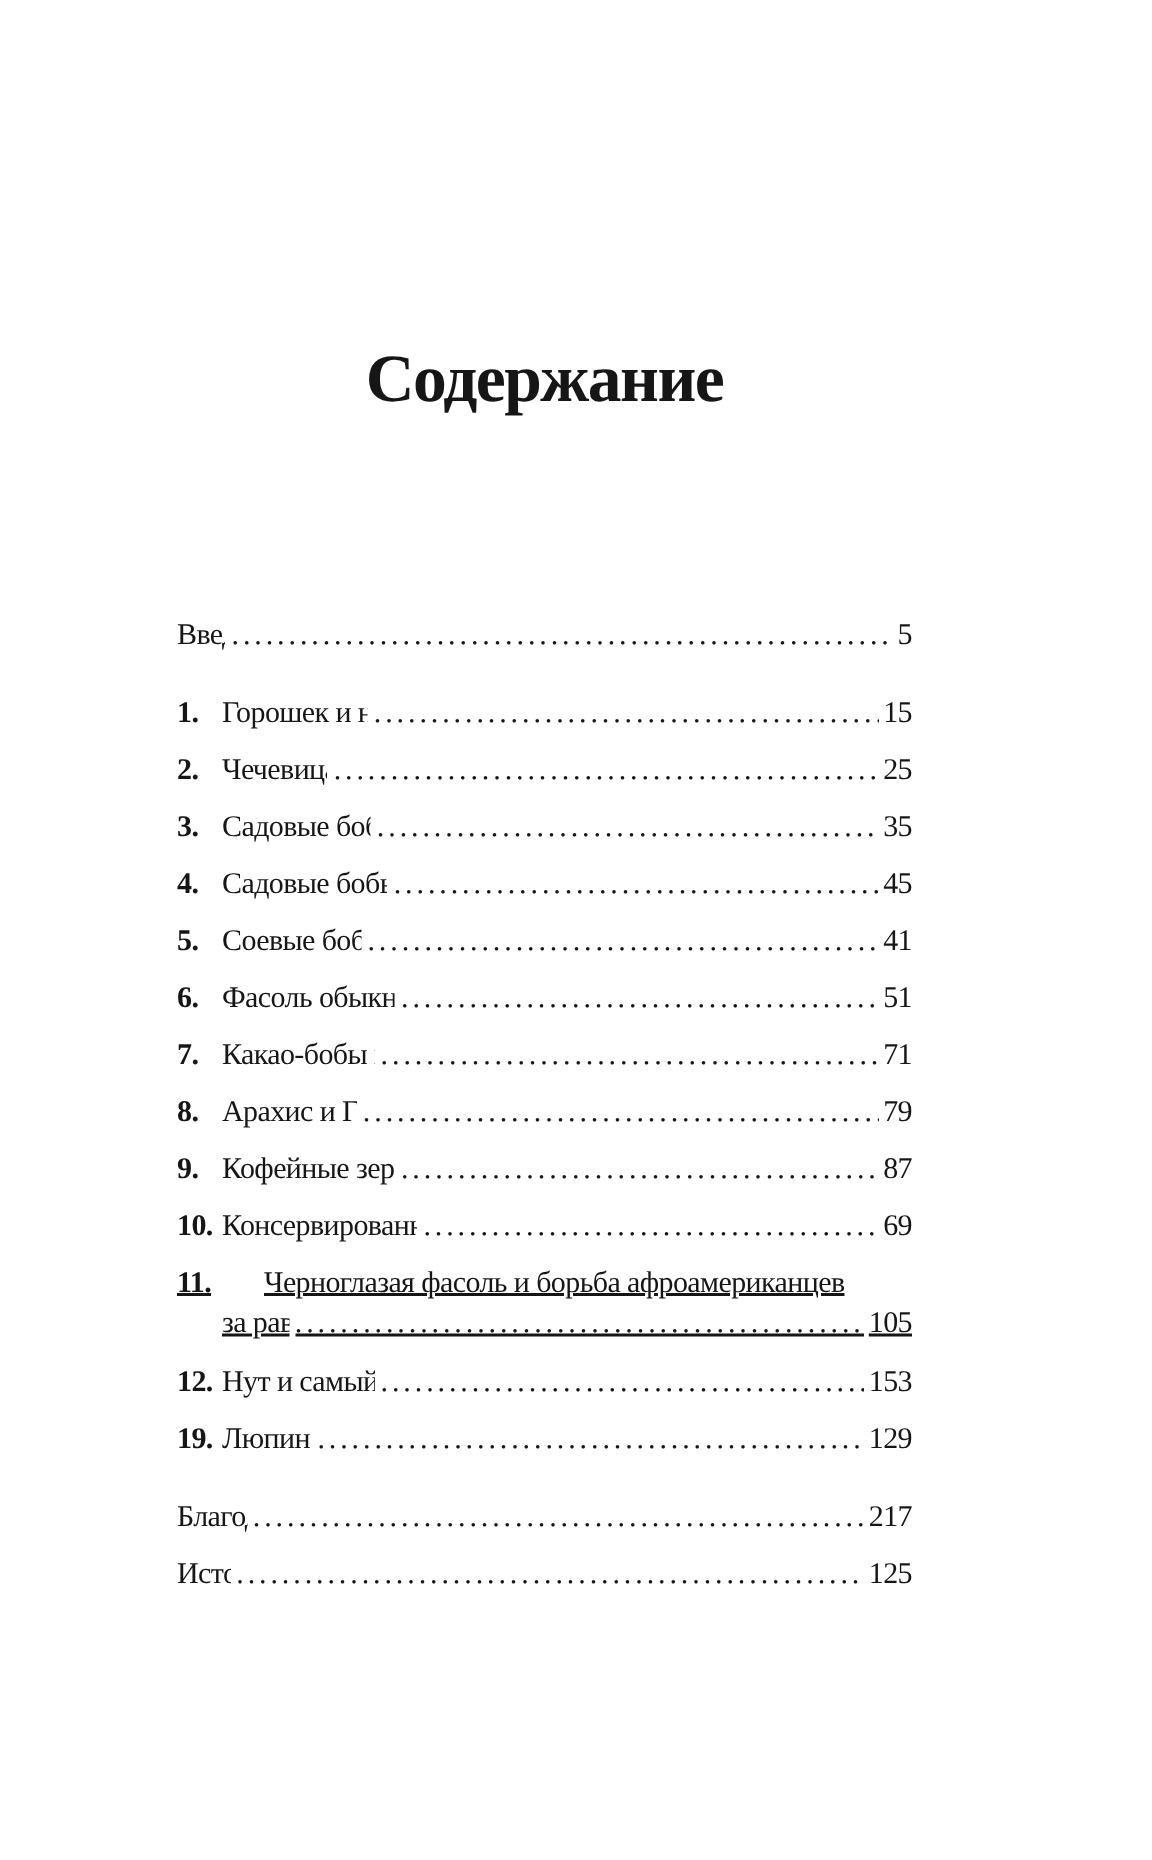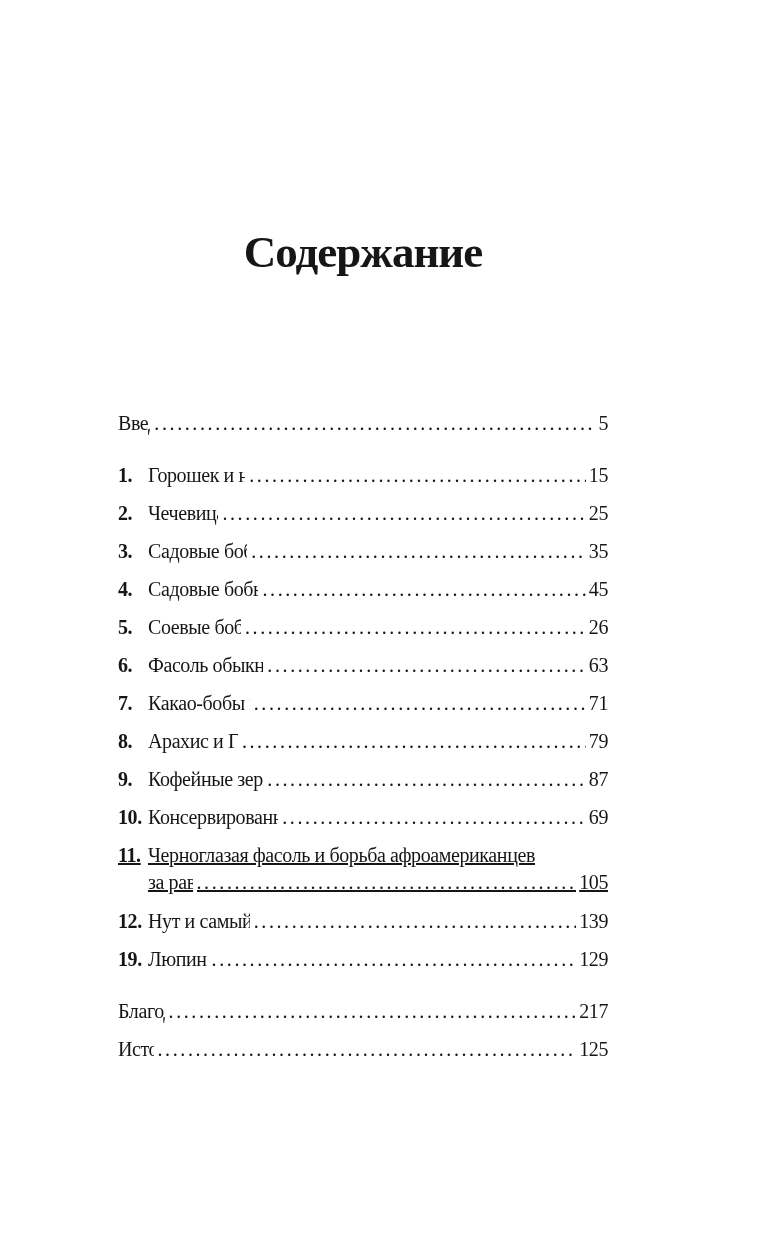--- a/index.html
+++ b/index.html
@@ -107,28 +107,28 @@
         <span class="num">4.</span>
         <span class="entry-title">Садовые бобы и Каролингское возрождение</span>
         <span class="dots"></span>
         <span class="pg">45</span>
       </div>
 
       <div class="row">
         <span class="num">5.</span>
         <span class="entry-title">Соевые бобы и Китайская империя</span>
         <span class="dots"></span>
-        <span class="pg">26</span>
+        <span class="pg">41</span>
       </div>
 
       <div class="row">
         <span class="num">6.</span>
         <span class="entry-title">Фасоль обыкновенная и доколумбова Америка</span>
         <span class="dots"></span>
-        <span class="pg">63</span>
+        <span class="pg">51</span>
       </div>
 
       <div class="row">
         <span class="num">7.</span>
         <span class="entry-title">Какао-бобы и колониальные плантации</span>
         <span class="dots"></span>
         <span class="pg">71</span>
       </div>
 
       <div class="row">
@@ -148,34 +148,34 @@
       <div class="row">
         <span class="num">10.</span>
         <span class="entry-title">Консервированная фасоль и промышленная революция</span>
         <span class="dots"></span>
         <span class="pg">69</span>
       </div>
 
       <div class="row multi">
         <span class="num">11.</span>
         <span class="entry-body">
-          <span style="display:block;">Черноглазая фасоль и борьба афроамериканцев</span>
+          <span style="display:block;margin-left:28px;">Черноглазая фасоль и борьба афроамериканцев</span>
           <span class="entry-line2">
             <span class="entry-title">за равноправие</span>
             <span class="dots"></span>
             <span class="pg">105</span>
           </span>
         </span>
       </div>
 
       <div class="row">
         <span class="num">12.</span>
         <span class="entry-title">Нут и самый спорный регион на планете</span>
         <span class="dots"></span>
-        <span class="pg">139</span>
+        <span class="pg">153</span>
       </div>
 
       <div class="row">
         <span class="num">19.</span>
         <span class="entry-title">Люпин и конец света</span>
         <span class="dots"></span>
         <span class="pg">129</span>
       </div>
 
       <div class="row backmatter-start">

